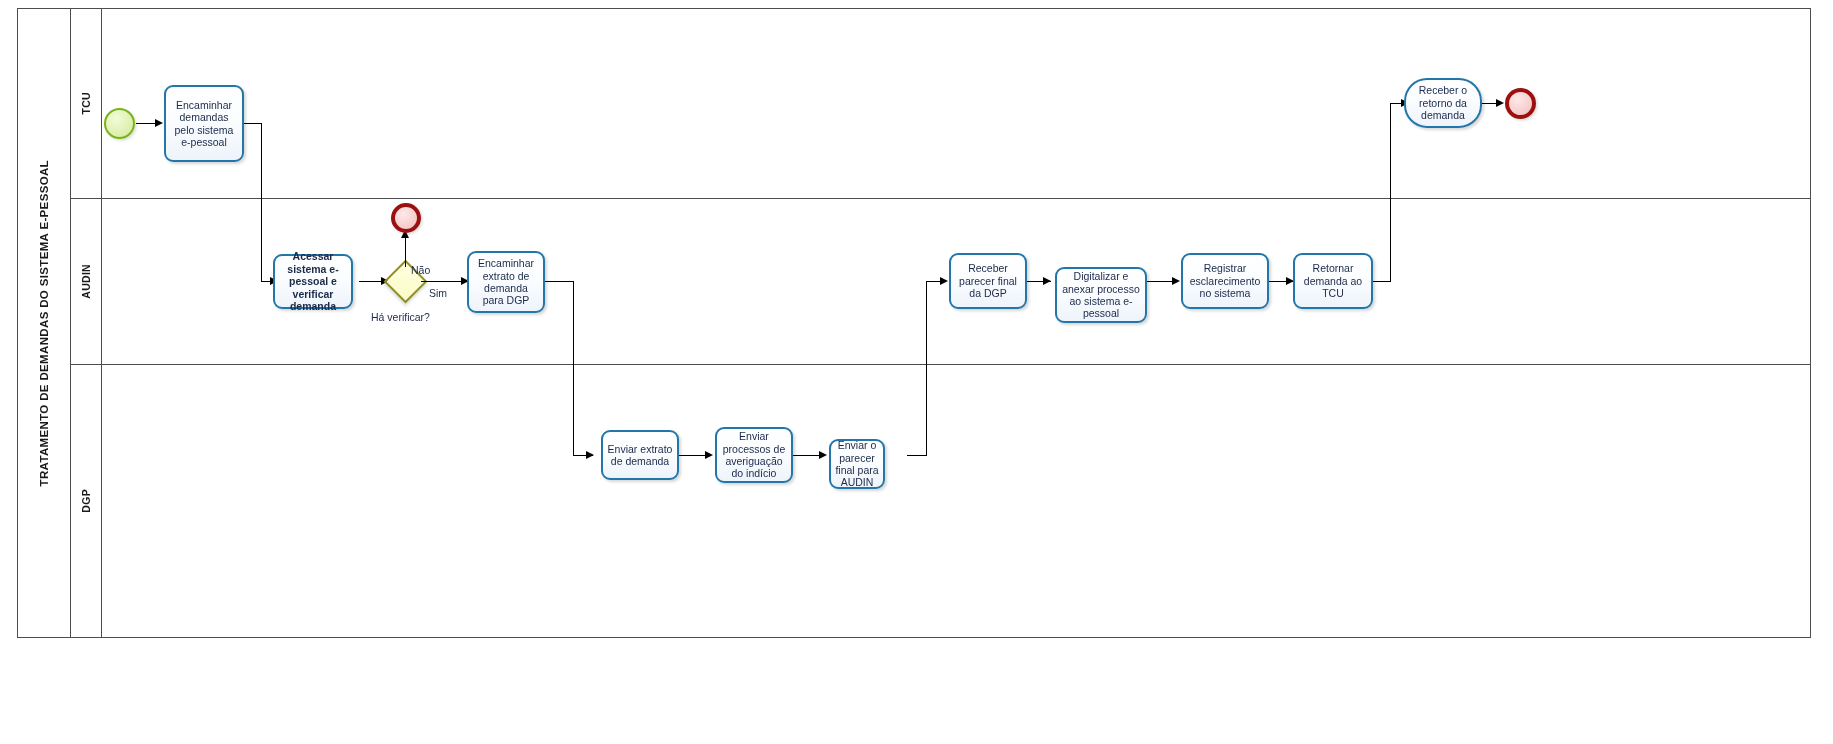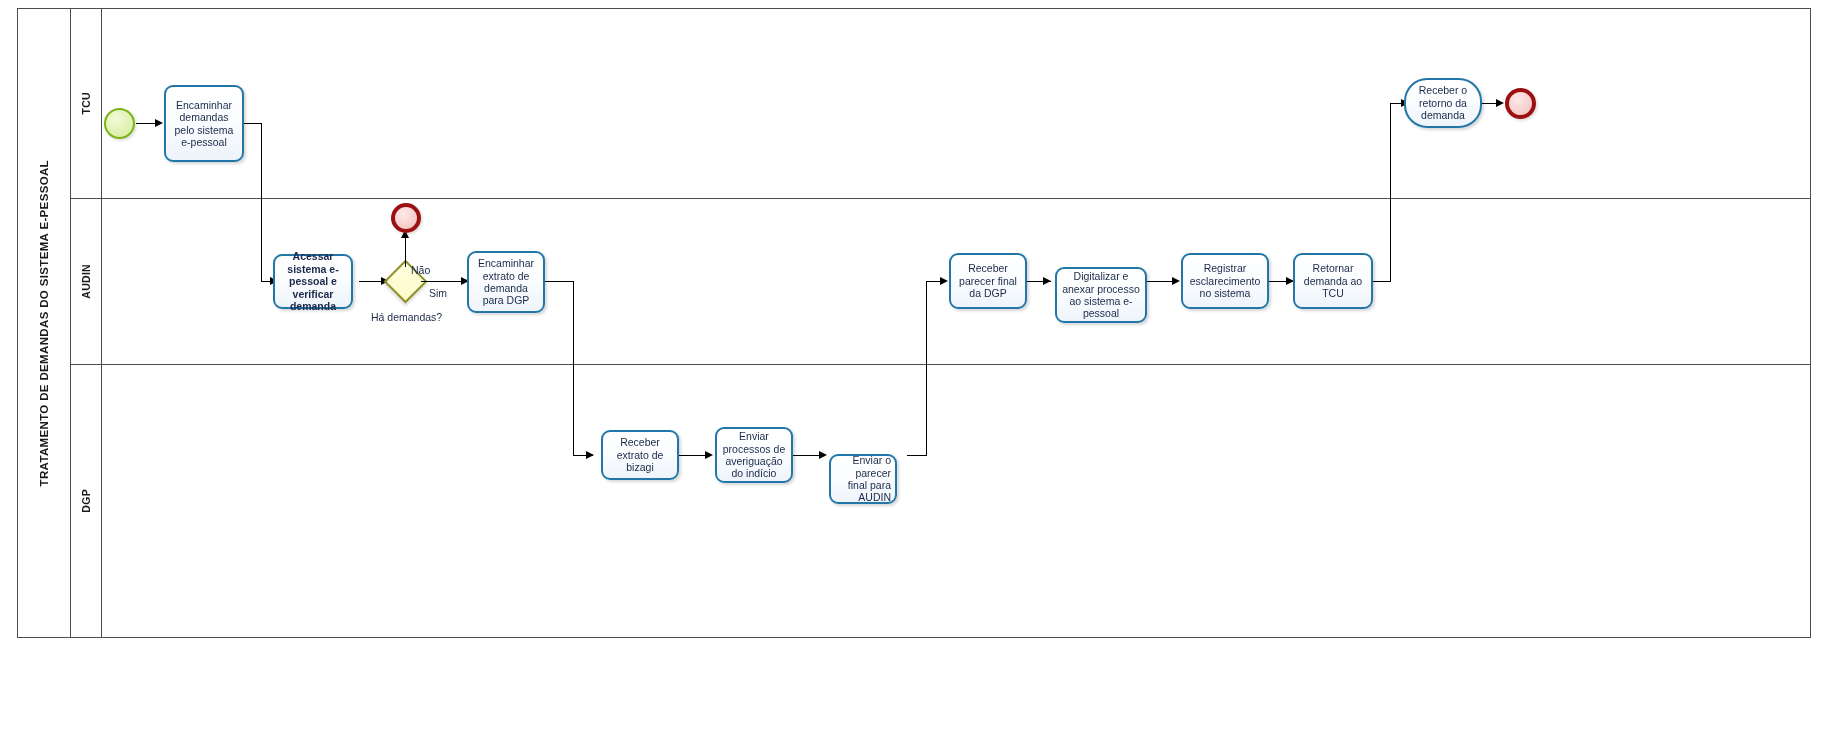--- a/index.html
+++ b/index.html
@@ -104,21 +104,21 @@
   <div class="arrow r" style="left:270px;top:277px;"></div>
 
   <div class="task" style="left:273px;top:254px;width:80px;height:55px;font-weight:bold;">
     <span>Acessar sistema e-pessoal  e verificar demanda</span>
   </div>
 
   <div class="conn h" style="left:359px;top:281px;width:24px;"></div>
   <div class="arrow r" style="left:381px;top:277px;"></div>
 
   <div class="gateway" style="left:390px;top:266px;width:31px;height:31px;"></div>
-  <div class="gw-label" style="left:371px;top:311px;">Há demandas?</div>
+  <div class="gw-label" style="left:371px;top:311px;">Há verificar?</div>
 
   <div class="conn v" style="left:405px;top:235px;height:32px;"></div>
   <div class="arrow u" style="left:401px;top:230px;"></div>
   <div class="seq-label" style="left:411px;top:264px;">Não</div>
 
   <div class="event ev-end" style="left:391px;top:203px;width:30px;height:30px;"></div>
 
   <div class="conn h" style="left:421px;top:281px;width:43px;"></div>
   <div class="arrow r" style="left:461px;top:277px;"></div>
   <div class="seq-label" style="left:429px;top:287px;">Sim</div>
@@ -126,34 +126,34 @@
   <div class="task" style="left:467px;top:251px;width:78px;height:62px;">
     <span>Encaminhar extrato de demanda para DGP</span>
   </div>
 
   <div class="conn h" style="left:545px;top:281px;width:29px;"></div>
   <div class="conn v" style="left:573px;top:281px;height:175px;"></div>
   <div class="conn h" style="left:573px;top:455px;width:20px;"></div>
   <div class="arrow r" style="left:586px;top:451px;"></div>
 
   <div class="task" style="left:601px;top:430px;width:78px;height:50px;">
-    <span>Receber extrato de bizagi</span>
+    <span>Enviar extrato de demanda</span>
   </div>
 
   <div class="conn h" style="left:679px;top:455px;width:29px;"></div>
   <div class="arrow r" style="left:705px;top:451px;"></div>
 
   <div class="task" style="left:715px;top:427px;width:78px;height:56px;">
     <span>Enviar processos de averiguação do indício</span>
   </div>
 
   <div class="conn h" style="left:793px;top:455px;width:29px;"></div>
   <div class="arrow r" style="left:819px;top:451px;"></div>
 
-  <div class="task" style="left:829px;top:454px;width:68px;height:50px;text-align:right;">
+  <div class="task" style="left:829px;top:439px;width:56px;height:50px;">
     <span>Enviar o parecer final para AUDIN</span>
   </div>
 
   <div class="conn h" style="left:907px;top:455px;width:20px;"></div>
   <div class="conn v" style="left:926px;top:281px;height:175px;"></div>
   <div class="conn h" style="left:926px;top:281px;width:17px;"></div>
   <div class="arrow r" style="left:940px;top:277px;"></div>
 
   <div class="task" style="left:949px;top:253px;width:78px;height:56px;">
     <span>Receber parecer final da DGP</span>

